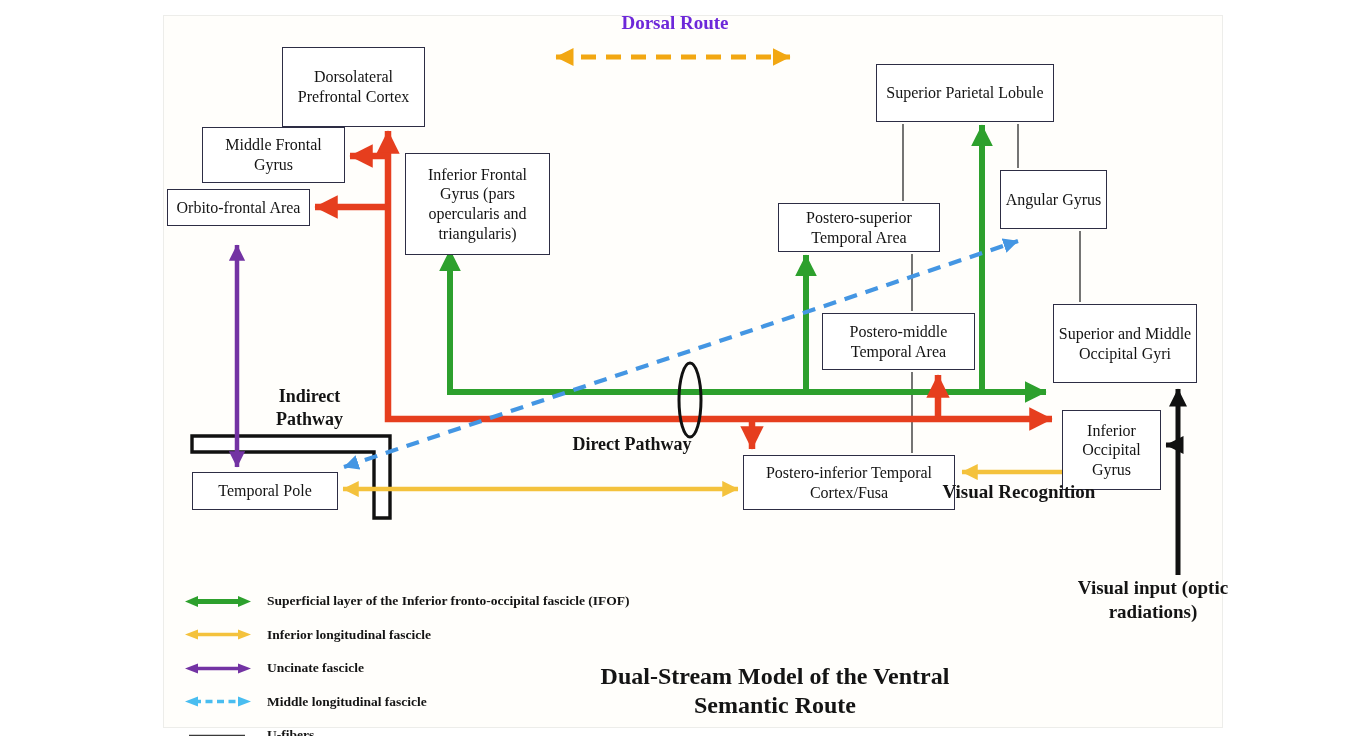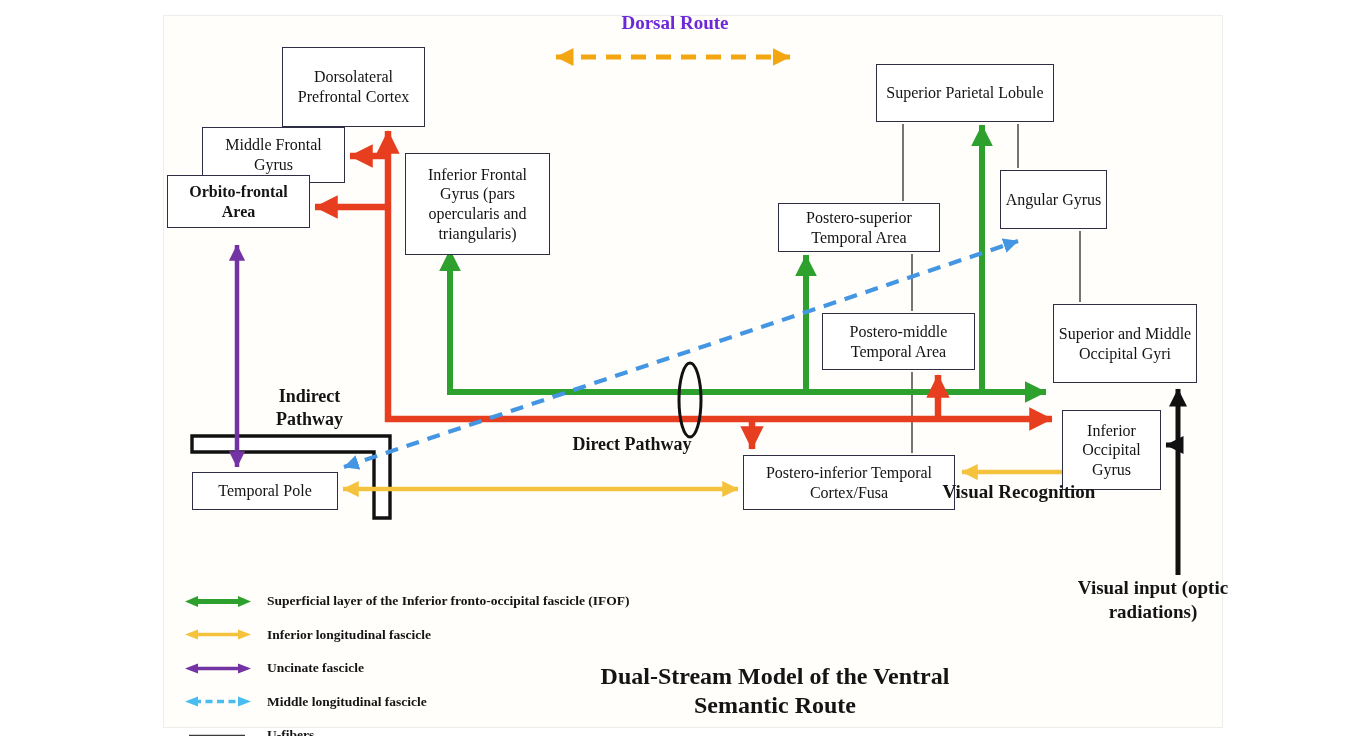--- a/index.html
+++ b/index.html
@@ -109,21 +109,21 @@
 
     <ellipse cx="690" cy="400" rx="11" ry="37" fill="none" stroke="#111111" stroke-width="3"></ellipse>
   </svg>
 
   <div class="node" style="left:282px;top:47px;width:143px;height:80px;">
       <span>Dorsolateral Prefrontal Cortex</span>
     </div>
   <div class="node" style="left:202px;top:127px;width:143px;height:56px;">
       <span>Middle Frontal Gyrus</span>
     </div>
-  <div class="node" style="left:167px;top:175px;width:143px;height:53px;font-weight:bold;">
+  <div class="node" style="left:167px;top:189px;width:143px;height:37px;">
       <span>Orbito-frontal Area</span>
     </div>
   <div class="node" style="left:405px;top:145px;width:145px;height:102px;margin-top:8px;">
       <span>Inferior Frontal Gyrus (pars opercularis and triangularis)</span>
     </div>
   <div class="node" style="left:876px;top:64px;width:178px;height:58px;">
       <span>Superior Parietal Lobule</span>
     </div>
   <div class="node" style="left:1000px;top:170px;width:107px;height:59px;">
       <span>Angular Gyrus</span>

